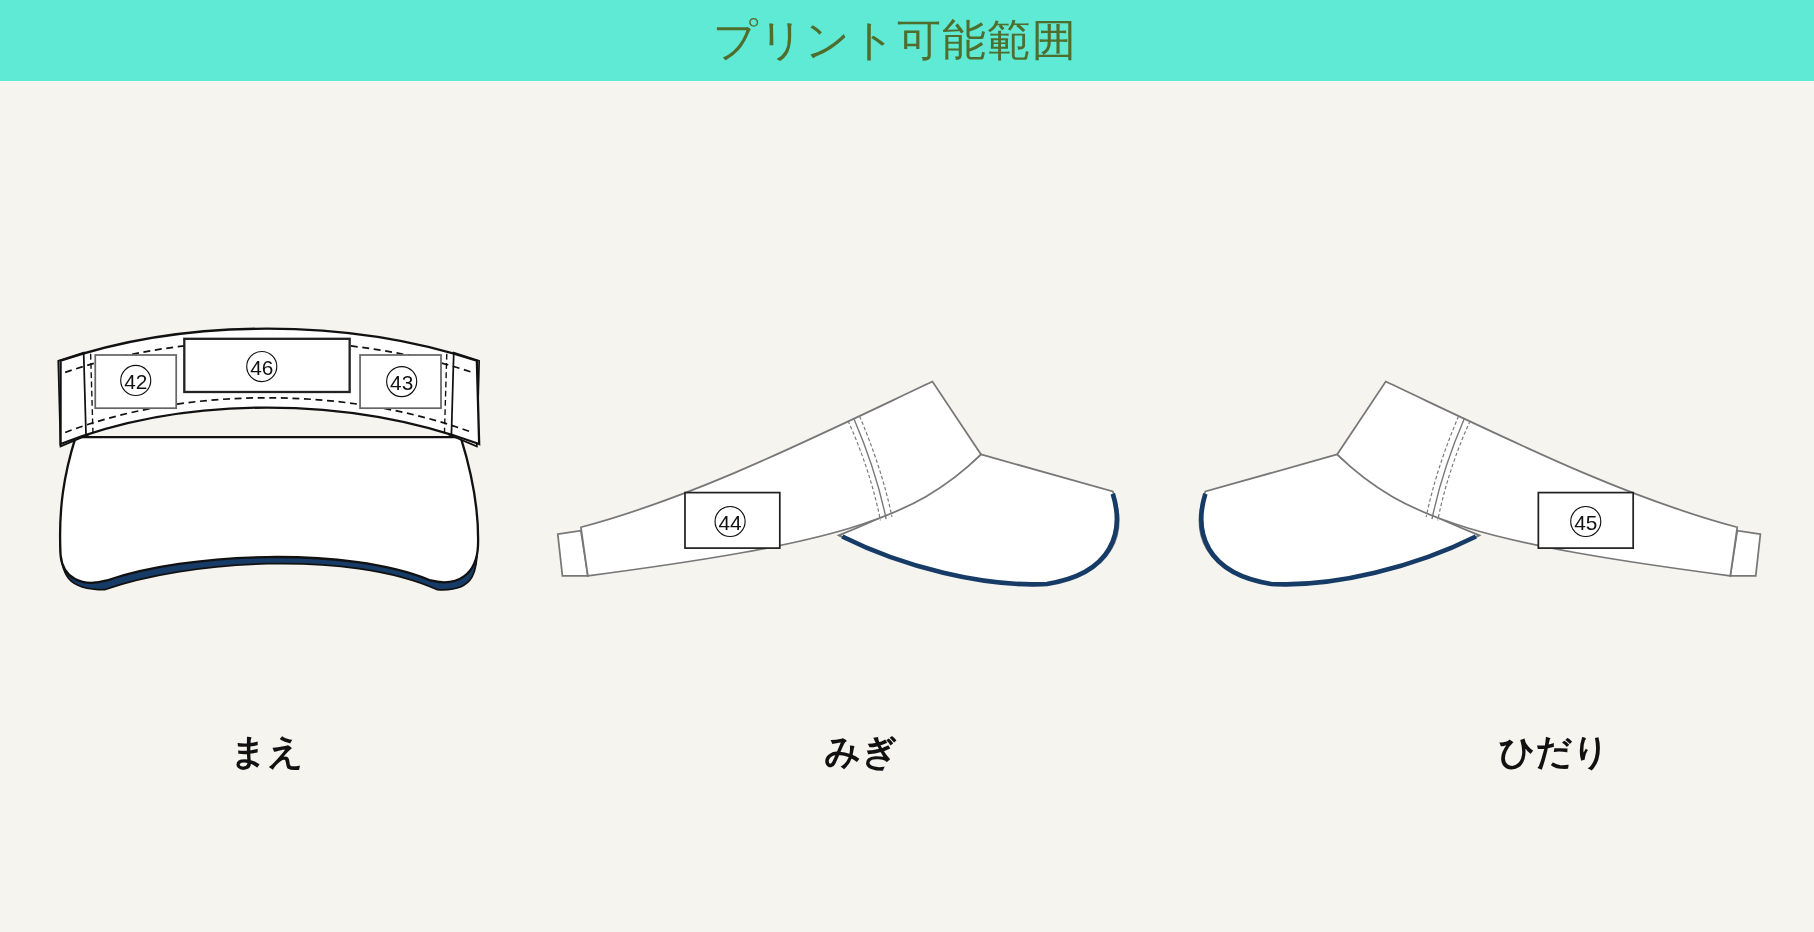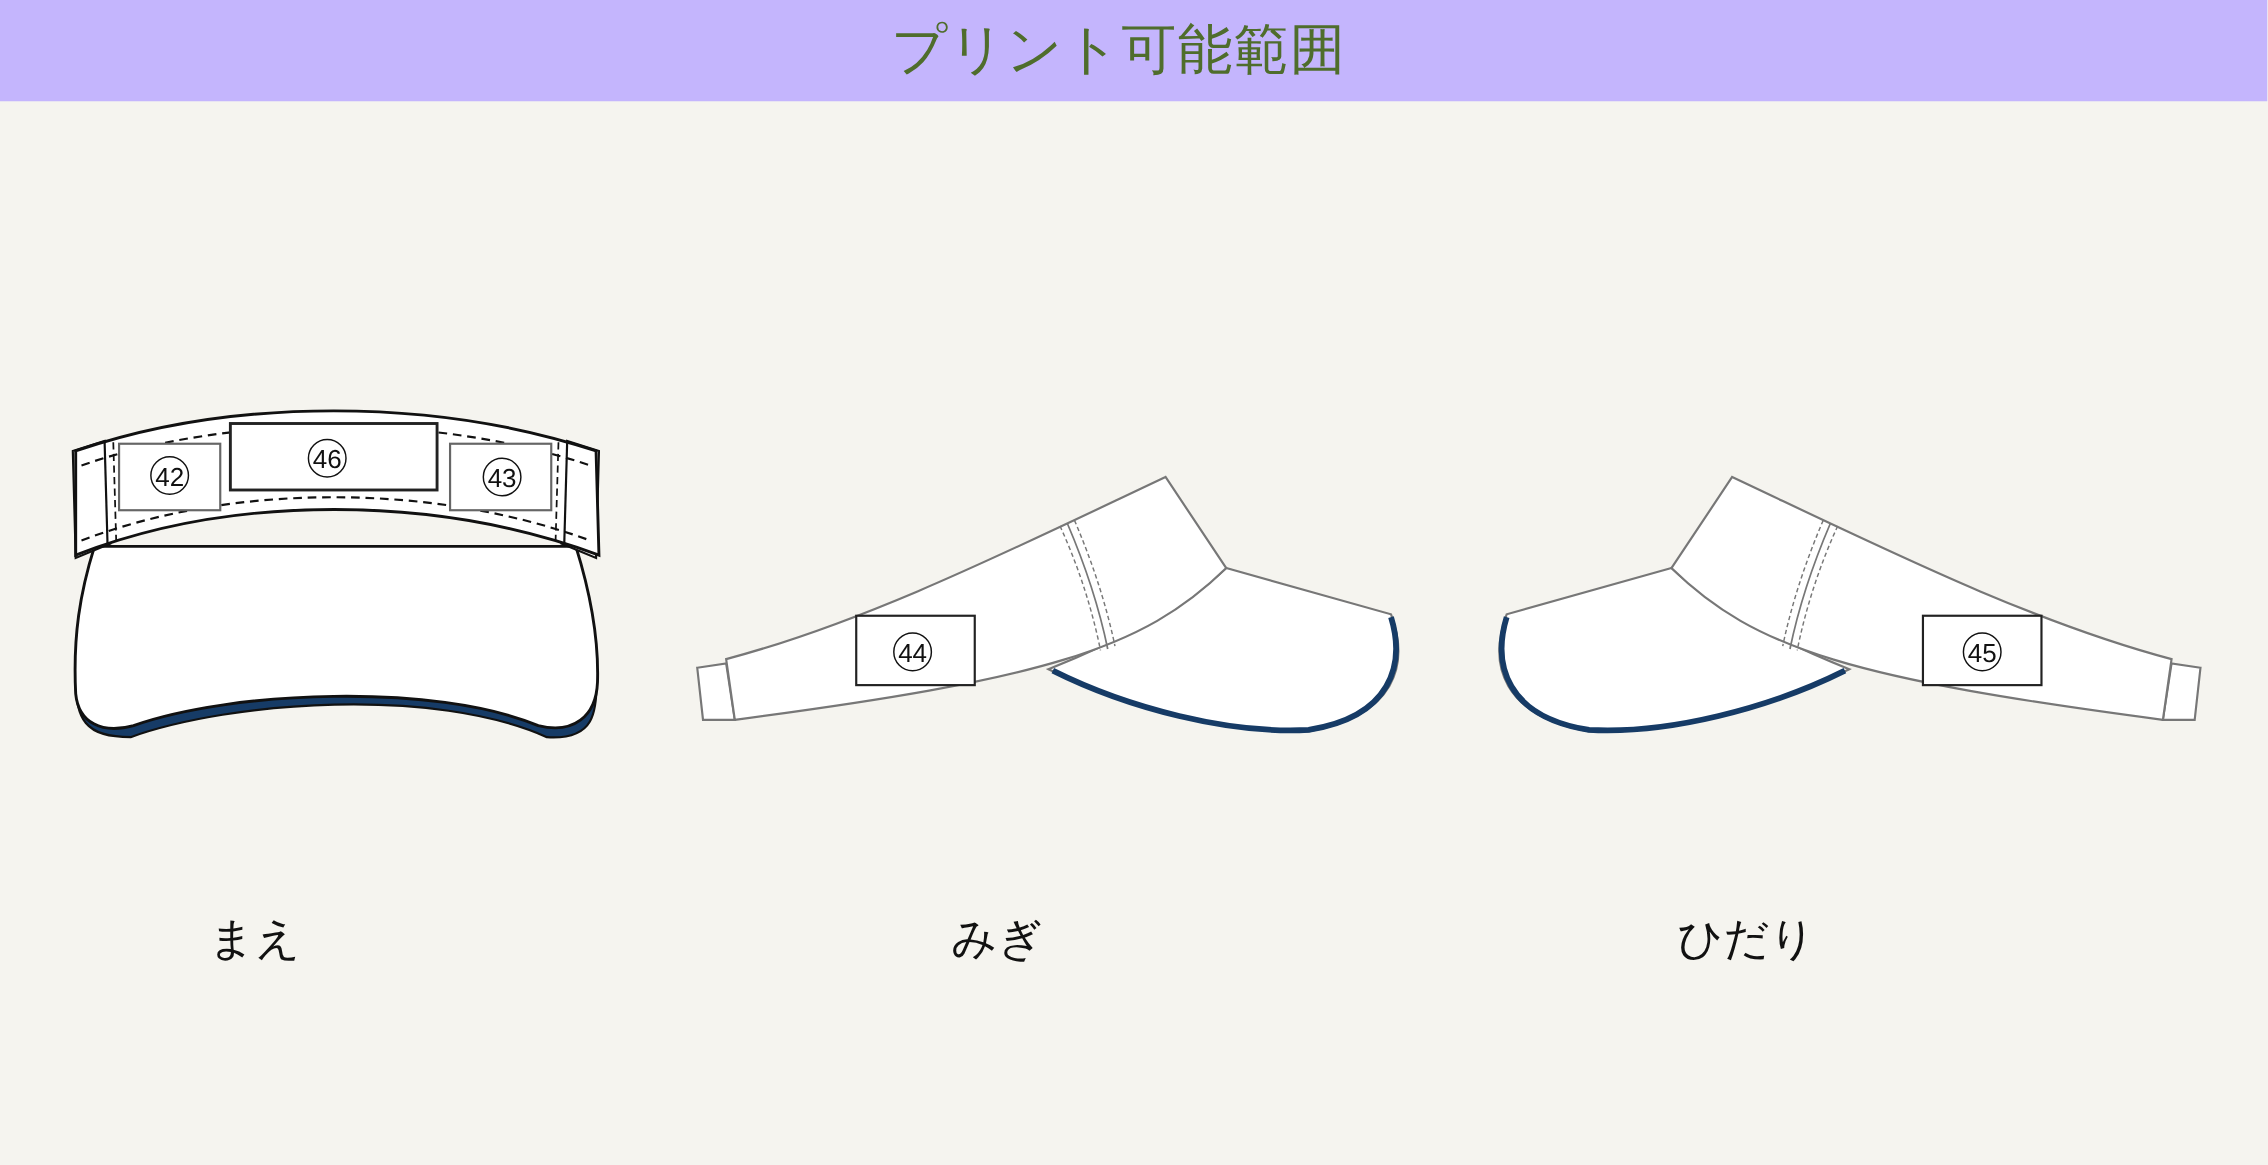--- a/index.html
+++ b/index.html
@@ -1,23 +1,23 @@
 <!DOCTYPE html>
 <html><head>
 <meta charset="utf-8">
 <style>
   html, body { margin: 0; padding: 0; }
   body { width: 1814px; height: 932px; background: #f5f4ef; position: relative; overflow: hidden; font-family: "DejaVu Sans", sans-serif; }
-  .header { position: absolute; left: 0; top: 0; width: 1814px; height: 81px; background: #c4b5fd; }
+  .header { position: absolute; left: 0; top: 0; width: 1814px; height: 81px; background: #5eead4; }
   .header-title { position: absolute; left: 0; width: 1790px; top: 14px; text-align: center; font-size: 44px; color: #4f6d2c; letter-spacing: 1px; line-height: 52px; }
   .stage { position: absolute; left: 0; top: 0; width: 1814px; height: 932px; }
-  .view-label { position: absolute; top: 730px; font-size: 36px; font-weight: normal; color: #111; line-height: 44px; text-align: left; width: 200px; }
+  .view-label { position: absolute; top: 730px; font-size: 36px; font-weight: bold; color: #111; line-height: 44px; text-align: center; width: 200px; }
   #label-front { left: 167px; }
   #label-right { left: 761px; }
-  #label-left { left: 1342px; }
+  #label-left { left: 1454px; }
   svg text { font-family: "Liberation Sans", sans-serif; }
 </style>
 </head>
 <body>
 
 <div class="header">
   <div class="header-title">プリント可能範囲</div>
 </div>
 
 <svg class="stage" viewBox="0 0 1568 806" width="1814" height="932" xmlns="http://www.w3.org/2000/svg">

